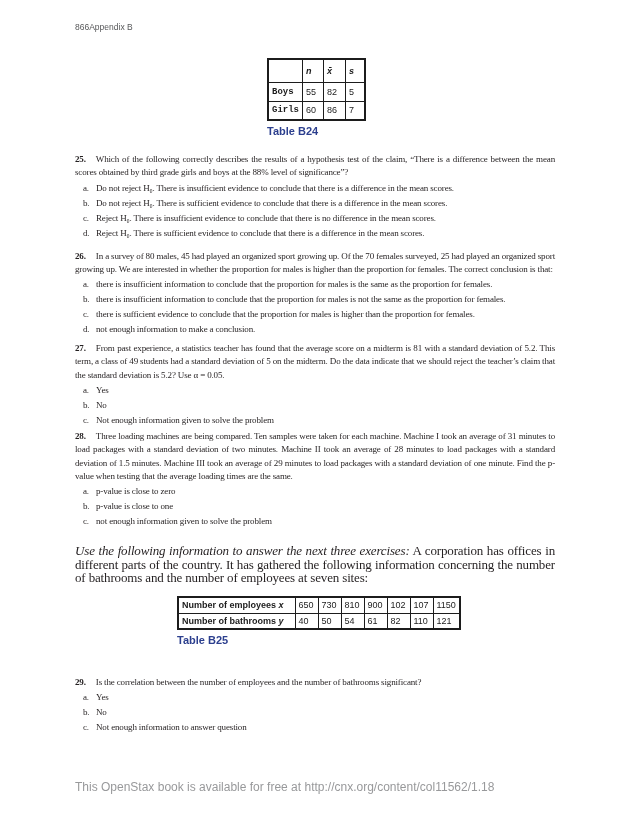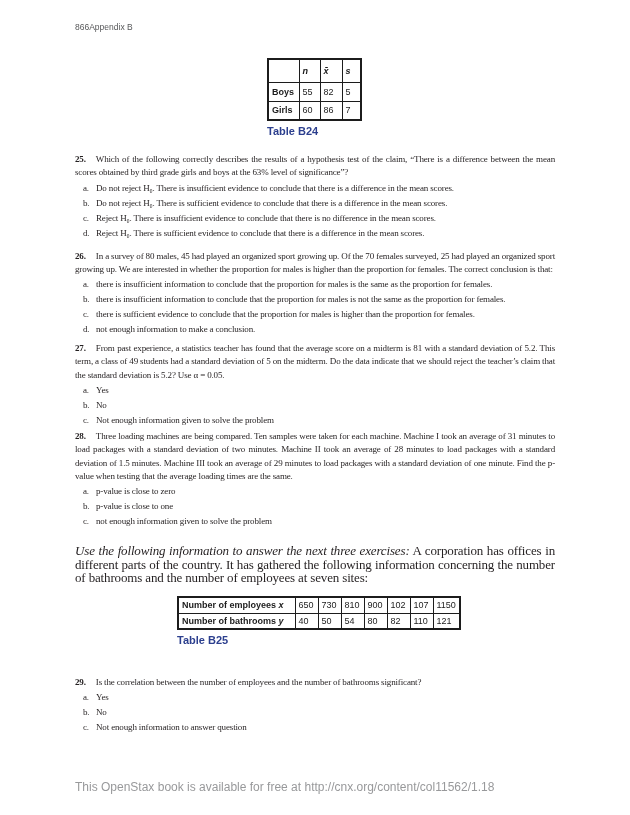--- a/index.html
+++ b/index.html
@@ -18,21 +18,21 @@
   
   .tblock-b24 { margin:26px 0 0 192px; }
   .tblock-b25 { margin:12px 0 0 102px; }
   table.datatable {
     border-collapse:collapse; border:2px solid #1c1c1c;
     font-family:"Liberation Sans", sans-serif; font-size:9px; color:#1c1c1c;
   }
   .datatable td { border:1px solid #1c1c1c; padding:1px 3px; vertical-align:middle; }
   .b24 tr.head td { height:23px; }
   .b24 tr.brow td { height:19px; }
-  .b24 .c0 { width:31px; } .b24 .c1 { width:21px; } .b24 .c2 { width:22px; } .b24 .c3 { width:19px; }
+  .b24 .c0 { width:31px;font-family:Liberation Mono, monospace; } .b24 .c1 { width:21px; } .b24 .c2 { width:22px; } .b24 .c3 { width:19px; }
   .rowhead { font-weight:bold; }
   .varh { font-weight:bold; font-style:italic; }
   .b25 tr td { height:16px; }
   .b25 .lab { width:117px; }
   .b25 .num { width:23px; }
   .b25 .numw { width:26px; }
   .var { font-style:italic; }
   .tcaption {
     margin-top:4px; font-family:"Liberation Sans", sans-serif;
     font-weight:bold; font-size:11px; color:#2c3f8e;
@@ -91,21 +91,21 @@
           <td class="c2">86</td>
           <td class="c3">7</td>
         </tr>
       </tbody>
         </table>
       <div class="tcaption">Table B24</div>
     </div>
 
     <div class="question" id="q25">
       <div class="stem">
-        <span class="qnum">25.</span><span>Which of the following correctly describes the results of a hypothesis test of the claim, “There is a difference between the mean scores obtained by third grade girls and boys at the 63% level of significance”?</span>
+        <span class="qnum">25.</span><span>Which of the following correctly describes the results of a hypothesis test of the claim, “There is a difference between the mean scores obtained by third grade girls and boys at the 88% level of significance”?</span>
       </div>
       <div class="opt">
         <span class="letter">a.</span>
           <span class="otext">Do not reject H₀. There is insufficient evidence to conclude that there is a difference in the mean scores.</span>
       </div>
       <div class="opt">
         <span class="letter">b.</span>
           <span class="otext">Do not reject H₀. There is sufficient evidence to conclude that there is a difference in the mean scores.</span>
       </div>
       <div class="opt">
@@ -195,21 +195,21 @@
           <td class="num">107</td>
           <td class="numw">1150</td>
         </tr>
         <tr>
           <td class="lab rowhead">
             <span>Number of bathrooms</span> <span class="var">y</span>
           </td>
           <td class="num">40</td>
           <td class="num">50</td>
           <td class="num">54</td>
-          <td class="num">80</td>
+          <td class="num">61</td>
           <td class="num">82</td>
           <td class="num">110</td>
           <td class="numw">121</td>
         </tr>
       </tbody>
         </table>
       <div class="tcaption">Table B25</div>
     </div>
 
     <div class="question" id="q29">

